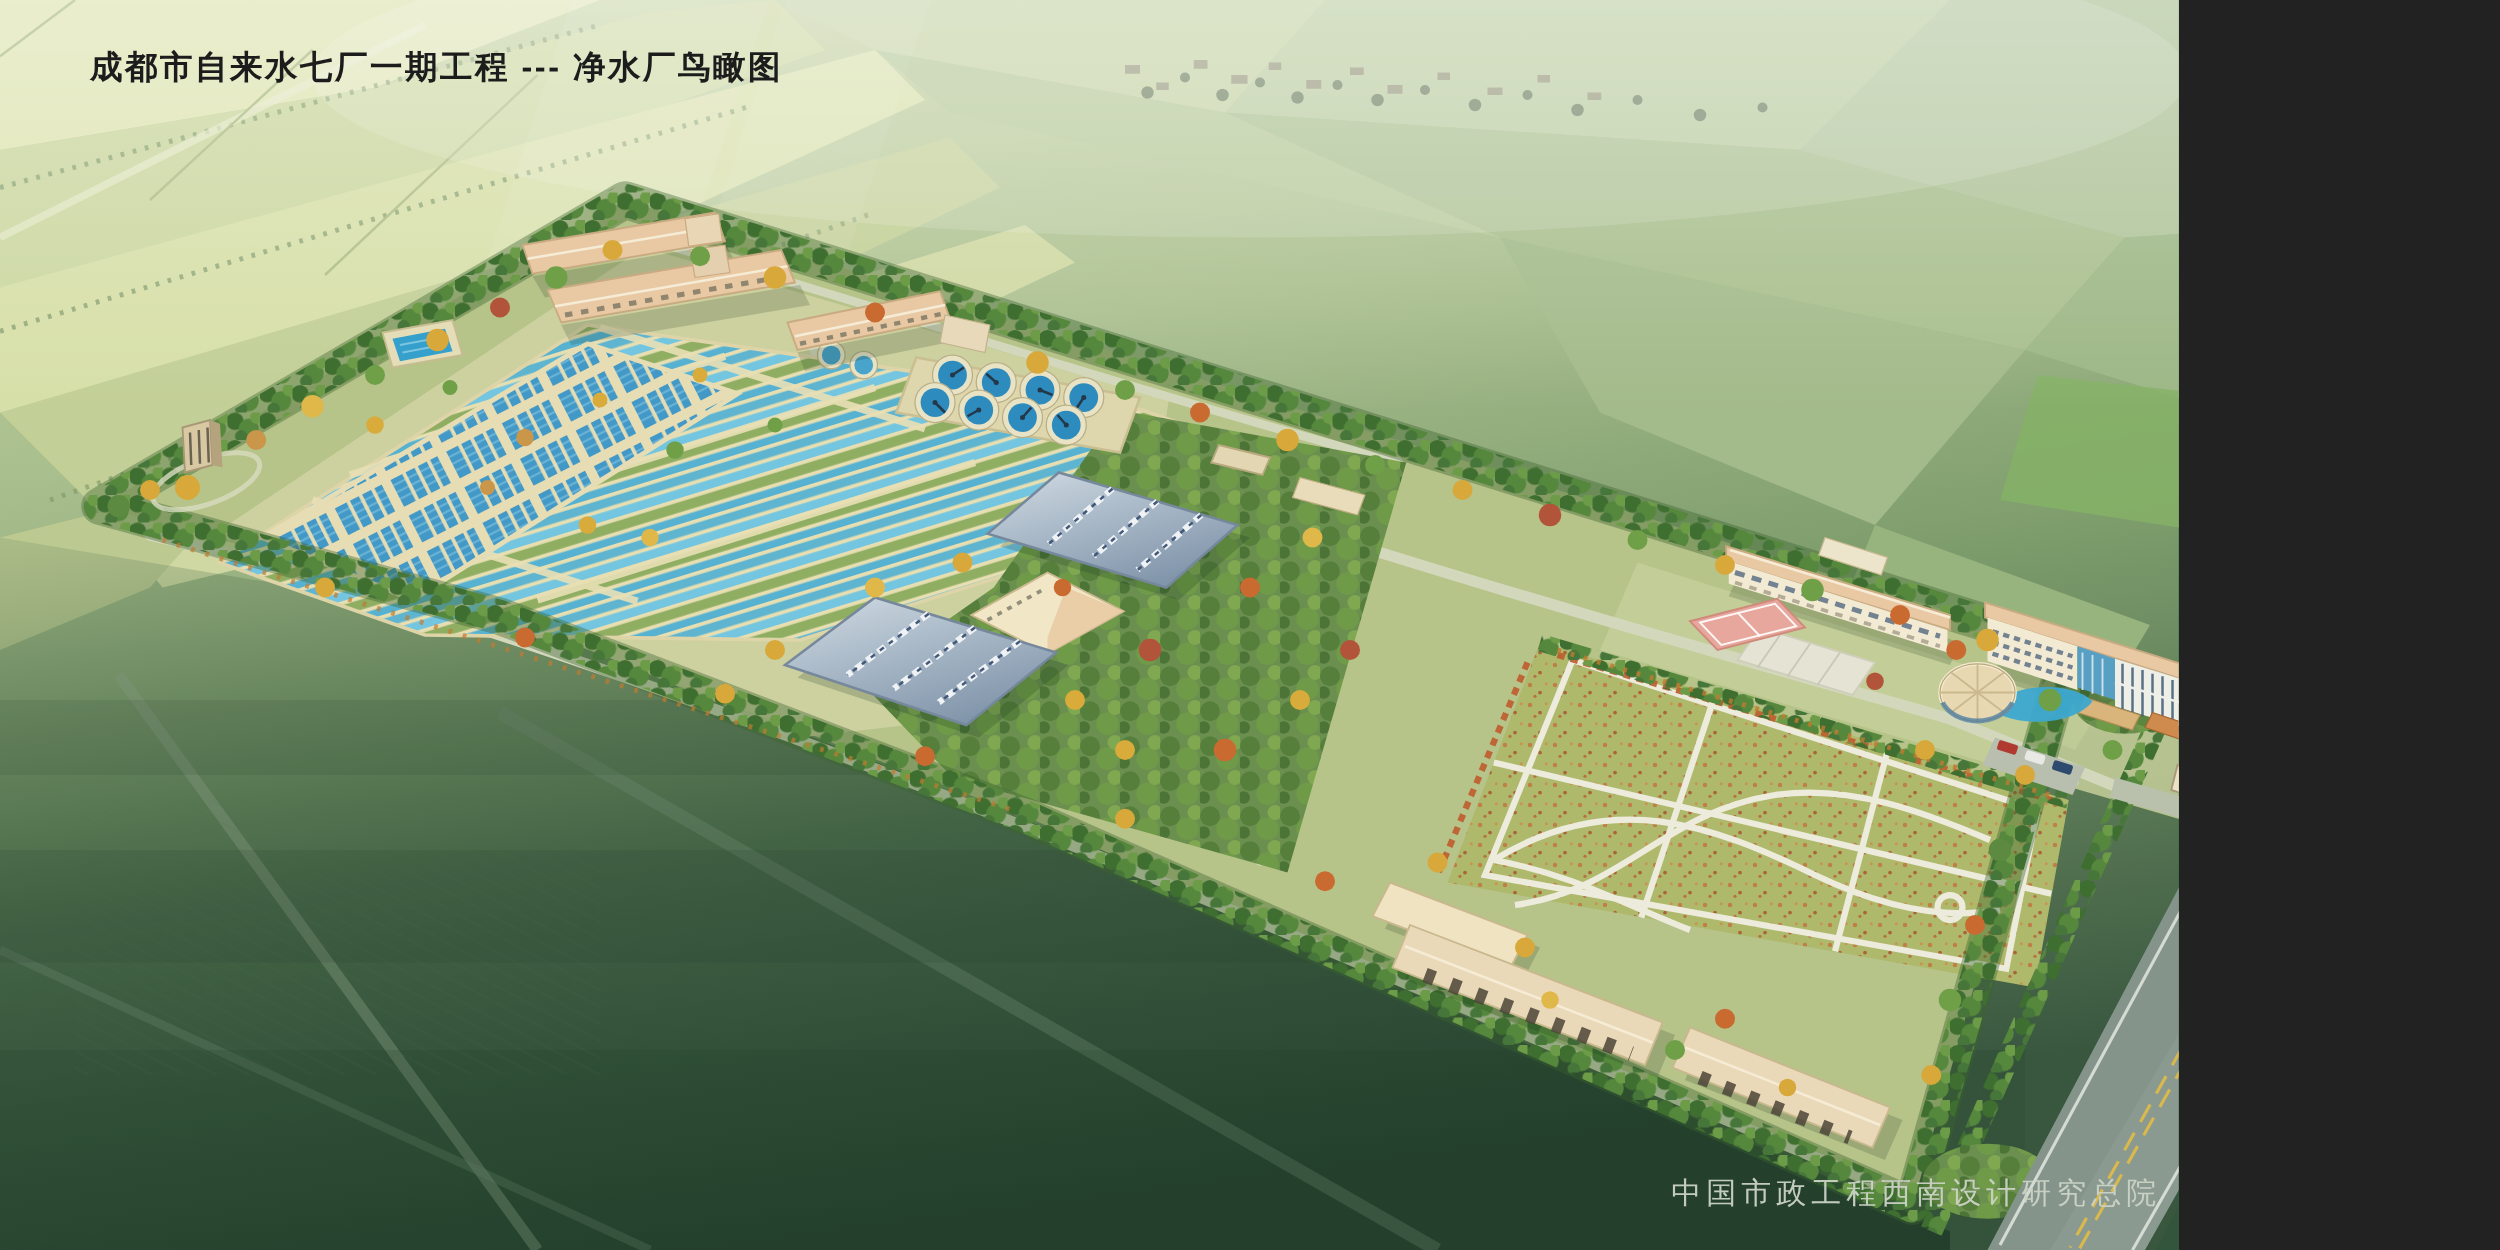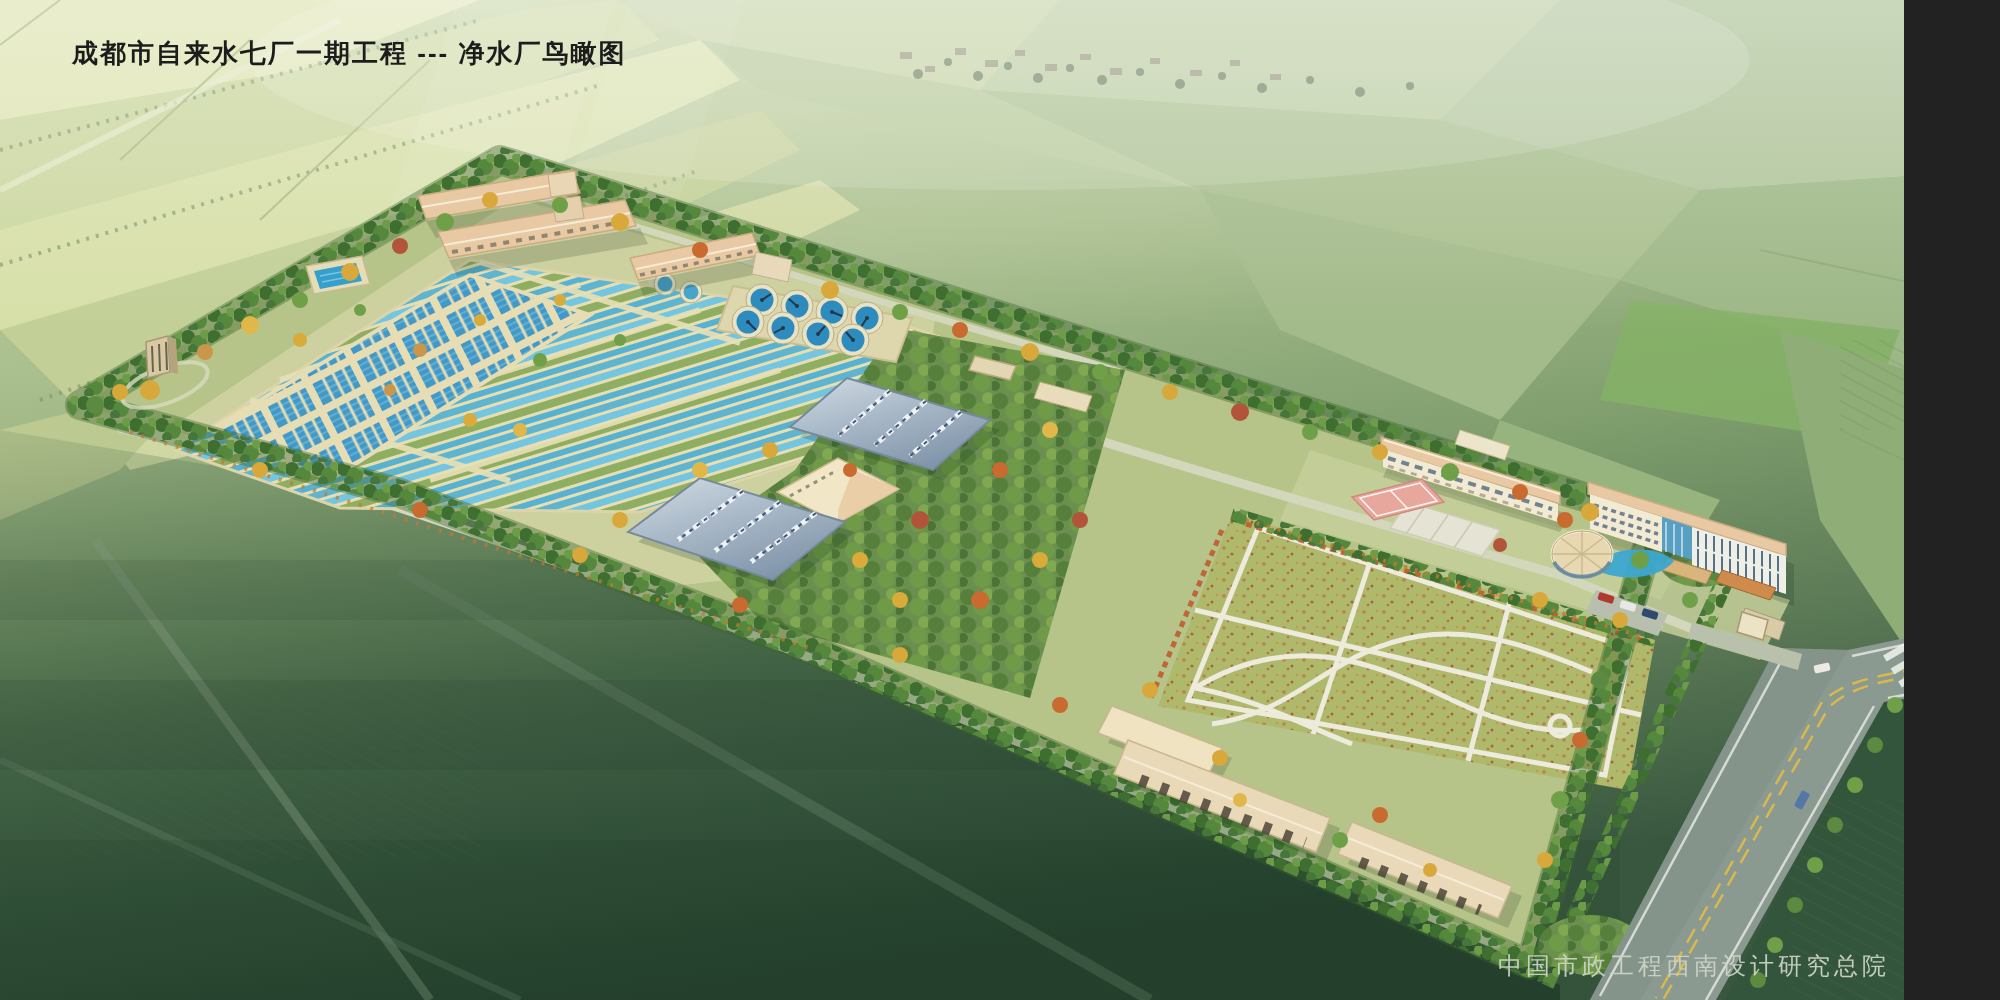--- a/index.html
+++ b/index.html
@@ -1,22 +1,22 @@
 <!DOCTYPE html>
 <html style="--title-color: #1c1c1c; --credit-color: #ccd3c6; --water: #5fb5d0; --water-light: #74c6e0; --water-deep: #57b2d2; --planted-green: #8fae62; --basin-wall: #e7dfb2; --tank-blue: #4298c6; --clarifier-water: #2e8bbd; --lawn-green: #aeb96c; --orchard-green: #6b8f4f; --tree-dark: #3e6e30; --road-asphalt: #8a9a90; --centerline-yellow: #d9b84e; --court-pink: #e8a79c; --ground-tan: #cfd2a2; --site-grass: #b6c389; --roof-blue: #9eb0c2; --roof-tan: #e8c9a4; --wall-cream: #f2ead2; --field-light: #d6dfa6;"><head>
 <meta charset="utf-8">
 <style>
   html,body{margin:0;padding:0;background:#222;}
-  .stage{position:relative;width:1904px;height:1000px;overflow:hidden;
+  .stage{position:relative;width:1743px;height:1000px;overflow:hidden;
          font-family:"Liberation Sans","DejaVu Sans",sans-serif;background:#15803d;}
   .stage svg{position:absolute;left:0;top:0;}
   .page-title{position:absolute;left:72px;top:36px;font-size:26px;font-weight:bold;
               letter-spacing:2px;color:var(--title-color,#1c1c1c);white-space:nowrap;}
   .credit{position:absolute;right:14px;top:938px;font-size:24px;letter-spacing:4px;
-          color:var(--credit-color,#ccd3c6);opacity:.95;white-space:nowrap;margin-top:12px;}
+          color:var(--credit-color,#ccd3c6);opacity:.95;white-space:nowrap;}
   .w1{fill:var(--water,#5fb5d0);} .w2{fill:var(--water-light,#74c6e0);}
   .w3{fill:var(--water-deep,#57b2d2);} .gstrip{fill:var(--planted-green,#8fae62);}
   .wall{fill:var(--basin-wall,#e7dfb2);} .tankblue{fill:var(--tank-blue,#4298c6);}
   .clar{fill:var(--clarifier-water,#2e8bbd);}
   .lawn{fill:var(--lawn-green,#aeb96c);} .roadA{fill:var(--road-asphalt,#8a9a90);}
   .court{fill:var(--court-pink,#e8a79c);} .groundT{fill:var(--ground-tan,#cfd2a2);}
   .siteG{fill:var(--site-grass,#b6c389);} .roofT{fill:var(--roof-tan,#e8c9a4);}
   .wallC{fill:var(--wall-cream,#f2ead2);} .cl-yellow{stroke:var(--centerline-yellow,#d9b84e);}
 </style>
 </head>

